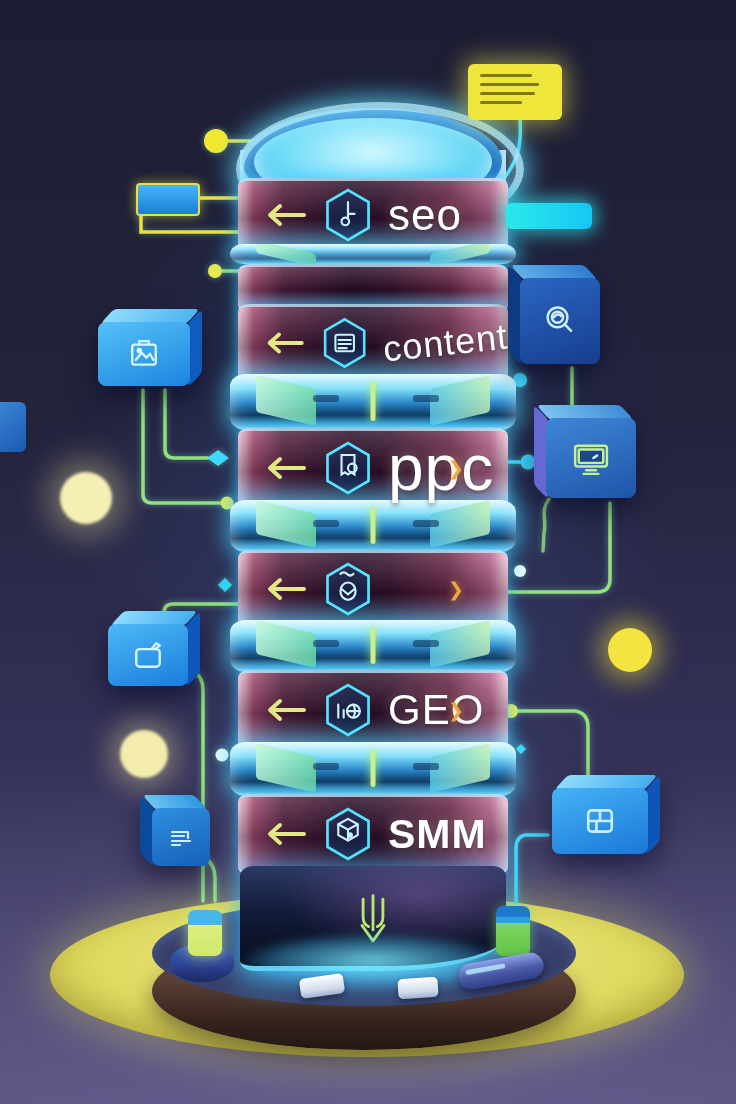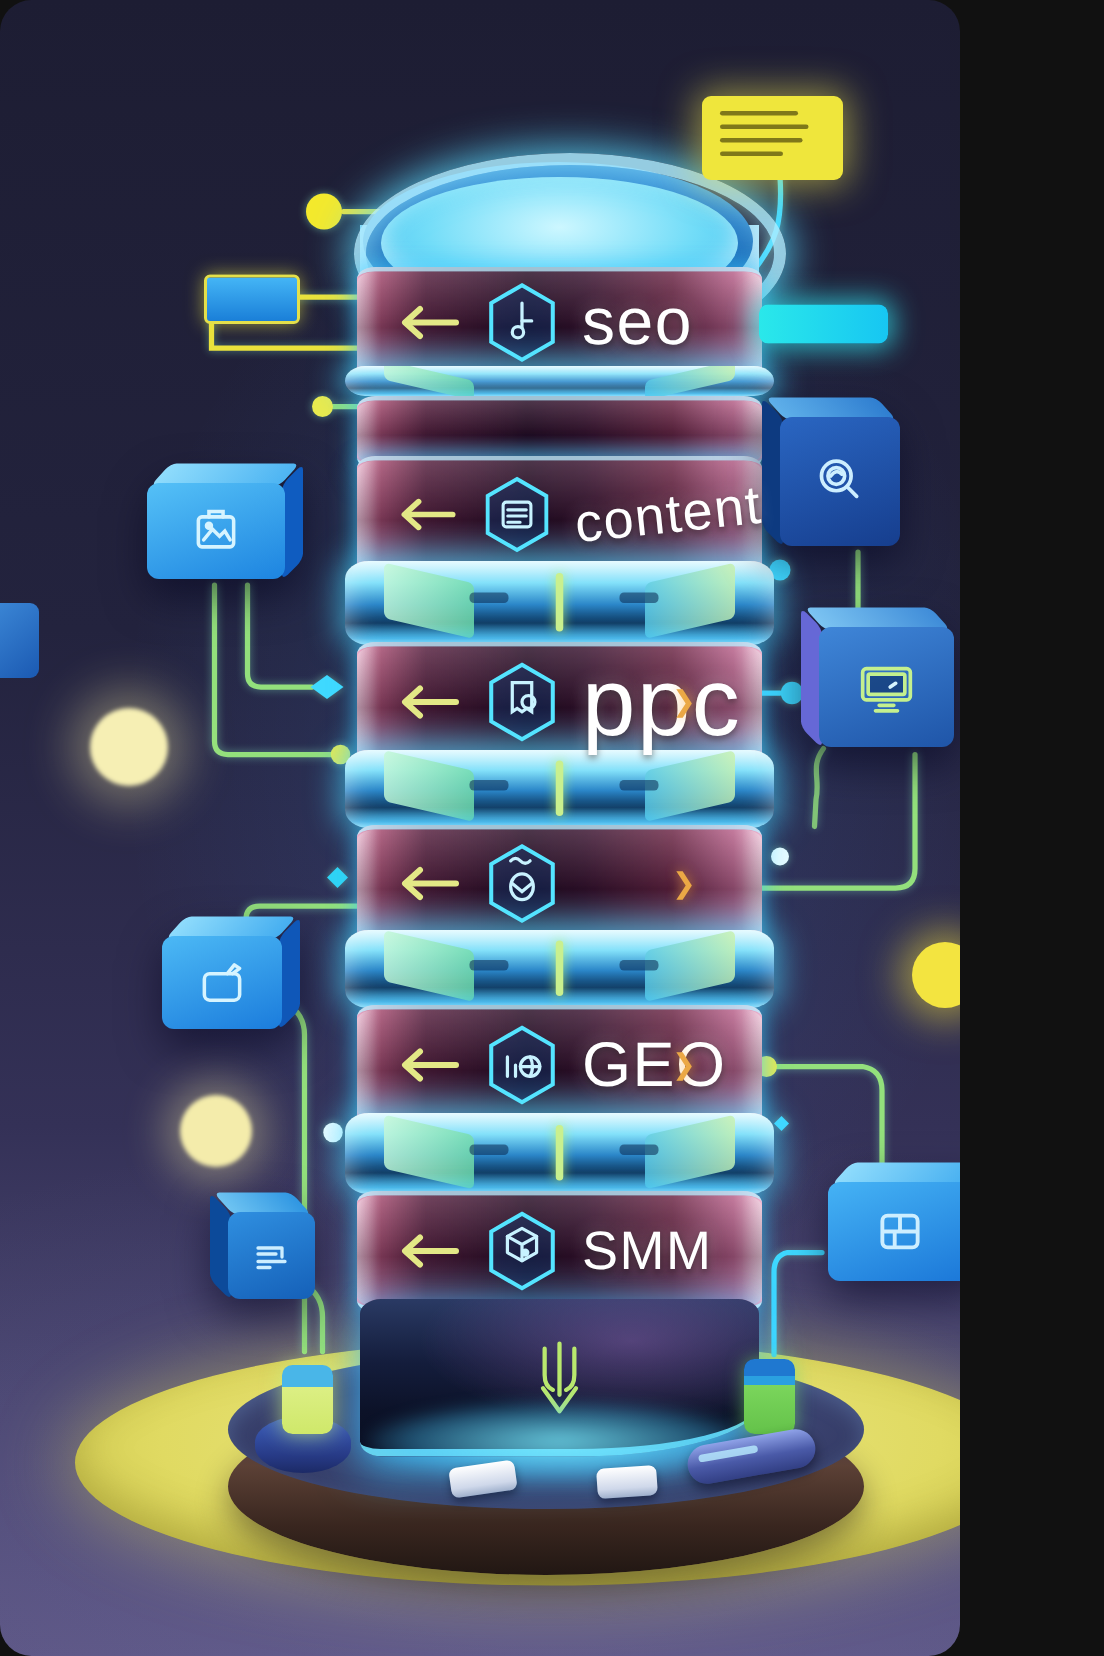--- a/index.html
+++ b/index.html
@@ -1,18 +1,18 @@
 <!DOCTYPE html>
 <html><head>
 <meta charset="utf-8">
 <style>
   html,body{margin:0;padding:0;background:#111;}
-  #stage{position:relative;width:640px;height:1104px;overflow:hidden;
+  #stage{position:relative;width:736px;height:1104px;overflow:hidden;
     font-family:"Liberation Sans",sans-serif;
-    background:linear-gradient(180deg,#1d1d33 0%,#23233e 38%,#343157 68%,#4b4772 85%,#5b5583 100%);border-radius:21px;}
+    background:linear-gradient(180deg,#1d1d33 0%,#23233e 38%,#343157 68%,#4b4772 85%,#5b5583 100%);}
   #stage::before{content:"";position:absolute;inset:0;
     background:radial-gradient(ellipse 420px 560px at 375px 500px,rgba(70,150,255,.16),transparent 70%),
                radial-gradient(ellipse 900px 420px at 368px 1060px,rgba(120,115,170,.25),transparent 75%);}
   .abs{position:absolute;}
 
   
   .floor-ellipse{left:50px;top:893px;width:634px;height:164px;border-radius:50%;
     background:radial-gradient(ellipse at 50% 42%,#ece887,#e0da62 58%,#c9c348 92%,#b5af3e);
     box-shadow:0 0 46px 8px rgba(230,222,95,.38), inset 0 -10px 28px rgba(140,130,40,.45);}
   .disc-side{left:152px;top:932px;width:424px;height:118px;border-radius:50%;
@@ -47,21 +47,21 @@
     text-shadow:0 0 12px rgba(255,255,255,.35),0 2px 5px rgba(0,0,0,.5);}
   .sidemark{position:absolute;right:44px;top:50%;transform:translateY(-50%);color:#eba845;
     font-size:19px;text-shadow:0 0 8px rgba(250,170,60,.7);z-index:3;}
 
   .b-seo{top:178px;height:68px;}     .b-seo .label{font-size:44px;}
   .b-plain{top:264px;height:42px;}
   .b-content{top:304px;height:72px;} .b-content .label{font-size:36px;transform:rotate(-6deg);}
   .b-ppc{top:428px;height:74px;}     .b-ppc .label{font-size:64px;}
   .b-email{top:550px;height:72px;}   .b-email .label{font-size:40px;}
   .b-geo{top:670px;height:74px;}     .b-geo .label{font-size:42px;}
-  .b-smm{top:794px;height:74px;}     .b-smm .label{font-size:36px;}
+  .b-smm{top:794px;height:74px;}     .b-smm .label{font-size:41px;font-weight:bold;}
 
   .ring{left:230px;width:286px;border-radius:16px/12px;overflow:hidden;
     background:linear-gradient(180deg,#dff9ff 0%,#7fe0fa 26%,#2b86c8 52%,#0a355e 74%,#2f9fd8 92%,#9fe8ff 100%);
     box-shadow:0 0 20px 5px rgba(70,215,255,.6), inset 0 0 20px rgba(255,255,255,.5);}
   .ring::before{content:"";position:absolute;left:9%;top:14%;width:21%;height:66%;border-radius:4px;
     background:linear-gradient(100deg,#c6f8da,#6cd9a8);transform:skewY(13deg);opacity:.85;}
   .ring::after{content:"";position:absolute;right:9%;top:14%;width:21%;height:66%;border-radius:4px;
     background:linear-gradient(260deg,#c9f2b0,#58c9e8);transform:skewY(-13deg);opacity:.85;}
   .ring .rod{position:absolute;left:50%;top:14%;width:5px;height:70%;transform:translateX(-50%);
     background:#c9f08e;border-radius:3px;box-shadow:0 0 8px rgba(180,240,120,.9);z-index:2;}

